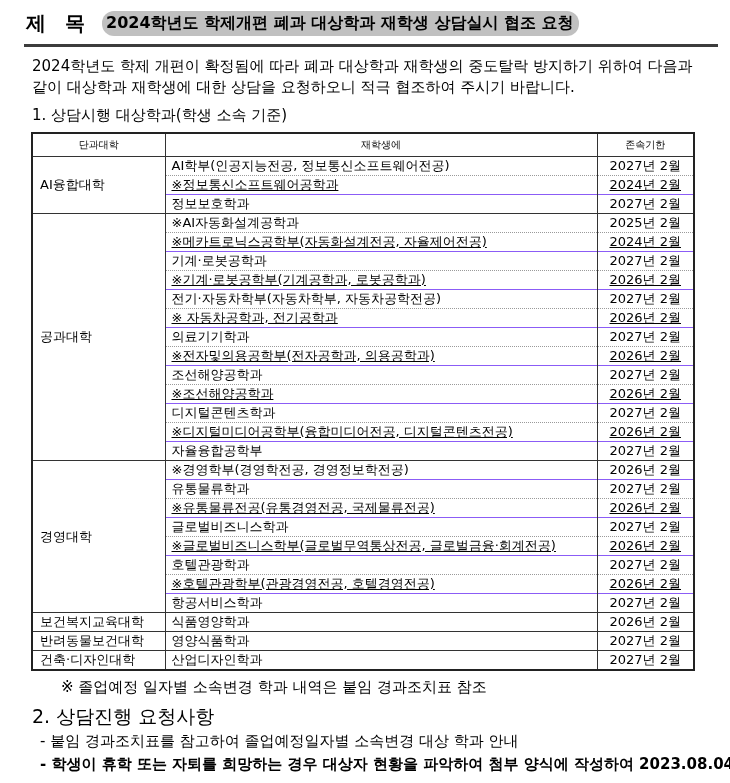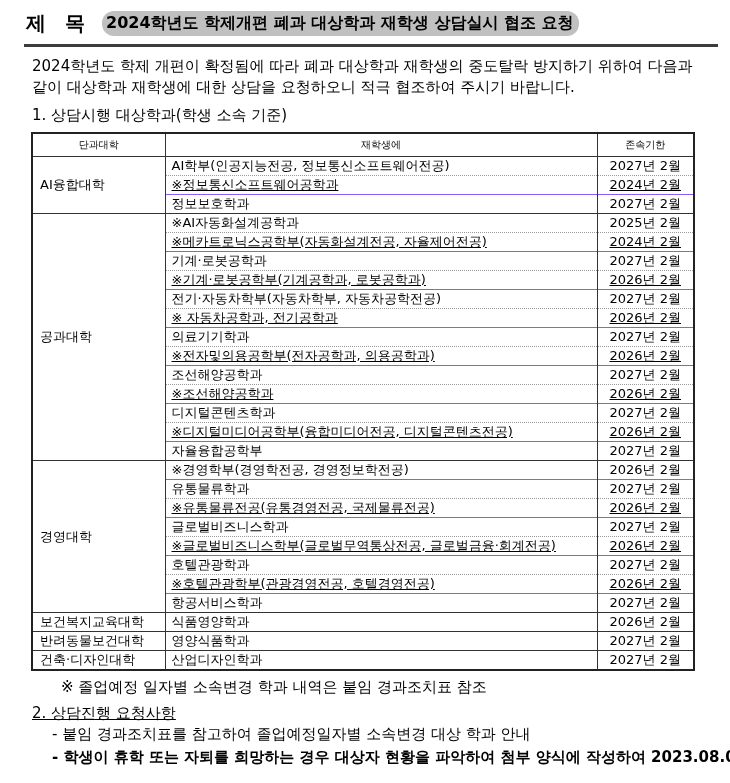--- a/index.html
+++ b/index.html
@@ -28,23 +28,23 @@
   td{font-size:13px;height:18px;line-height:18px;}
   td.college{text-align:left;padding-left:7px;border-right:1px solid #333;vertical-align:middle;}
   td.dept-cell{text-align:left;padding-left:6px;}
   td.until-cell{text-align:center;border-left:1px solid #333;}
   tr.group-start td{border-top:1px solid #333;}
   tr.div-solid td{border-top:1px solid #8b5cf6;}
   tr.div-dotted td{border-top:1px dotted #9a9a9a;text-decoration:underline;}
 
   
   .table-note{font-size:15px;margin:7px 0 0 37px;white-space:nowrap;}
-  .sec2-heading{font-size:15px;margin:7px 0 0 8px;white-space:nowrap;text-decoration:underline;}
+  .sec2-heading{font-size:19px;margin:7px 0 0 8px;white-space:nowrap;}
   .note-line{font-size:15px;line-height:23px;white-space:nowrap;}
-  .indent-dash{margin-left:28px;}
+  .indent-dash{margin-left:16px;}
   .indent-star{margin-left:37px;}
   .bold{font-weight:bold;}
 </style>
 </head>
 <body>
 
 <div class="page">
 
   <div class="title-bar">
     <span class="title-label">제 목</span>

